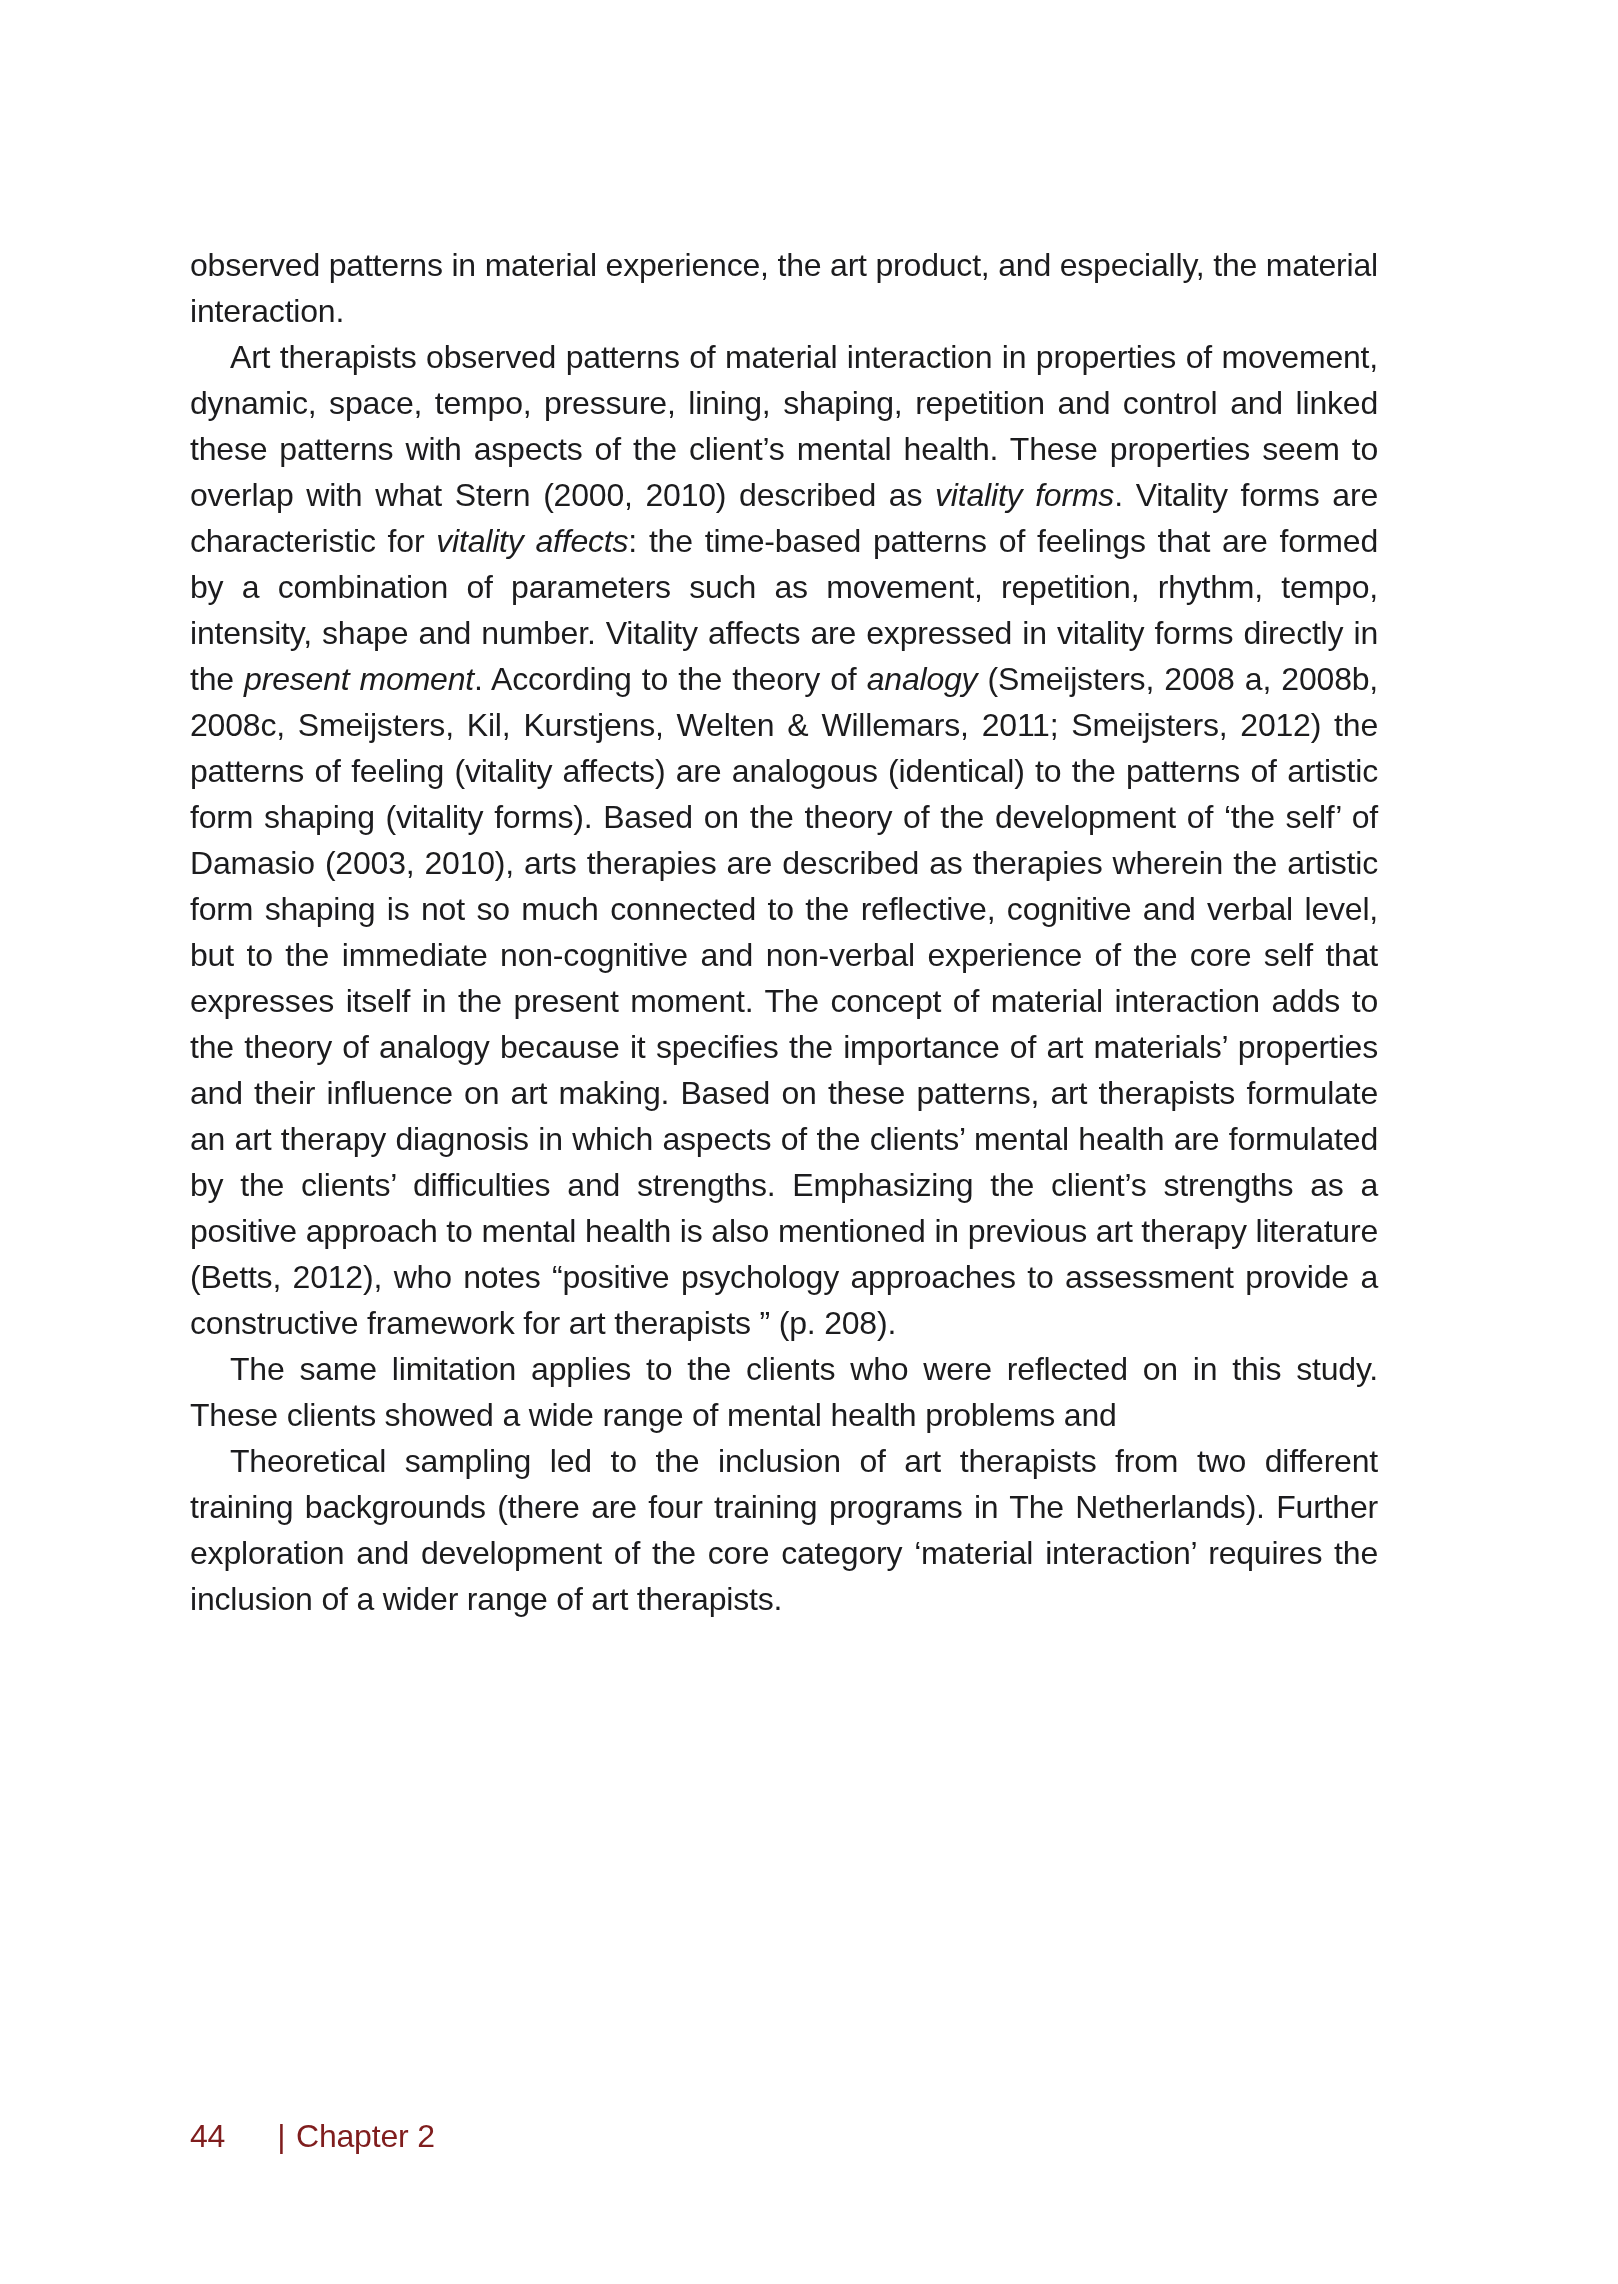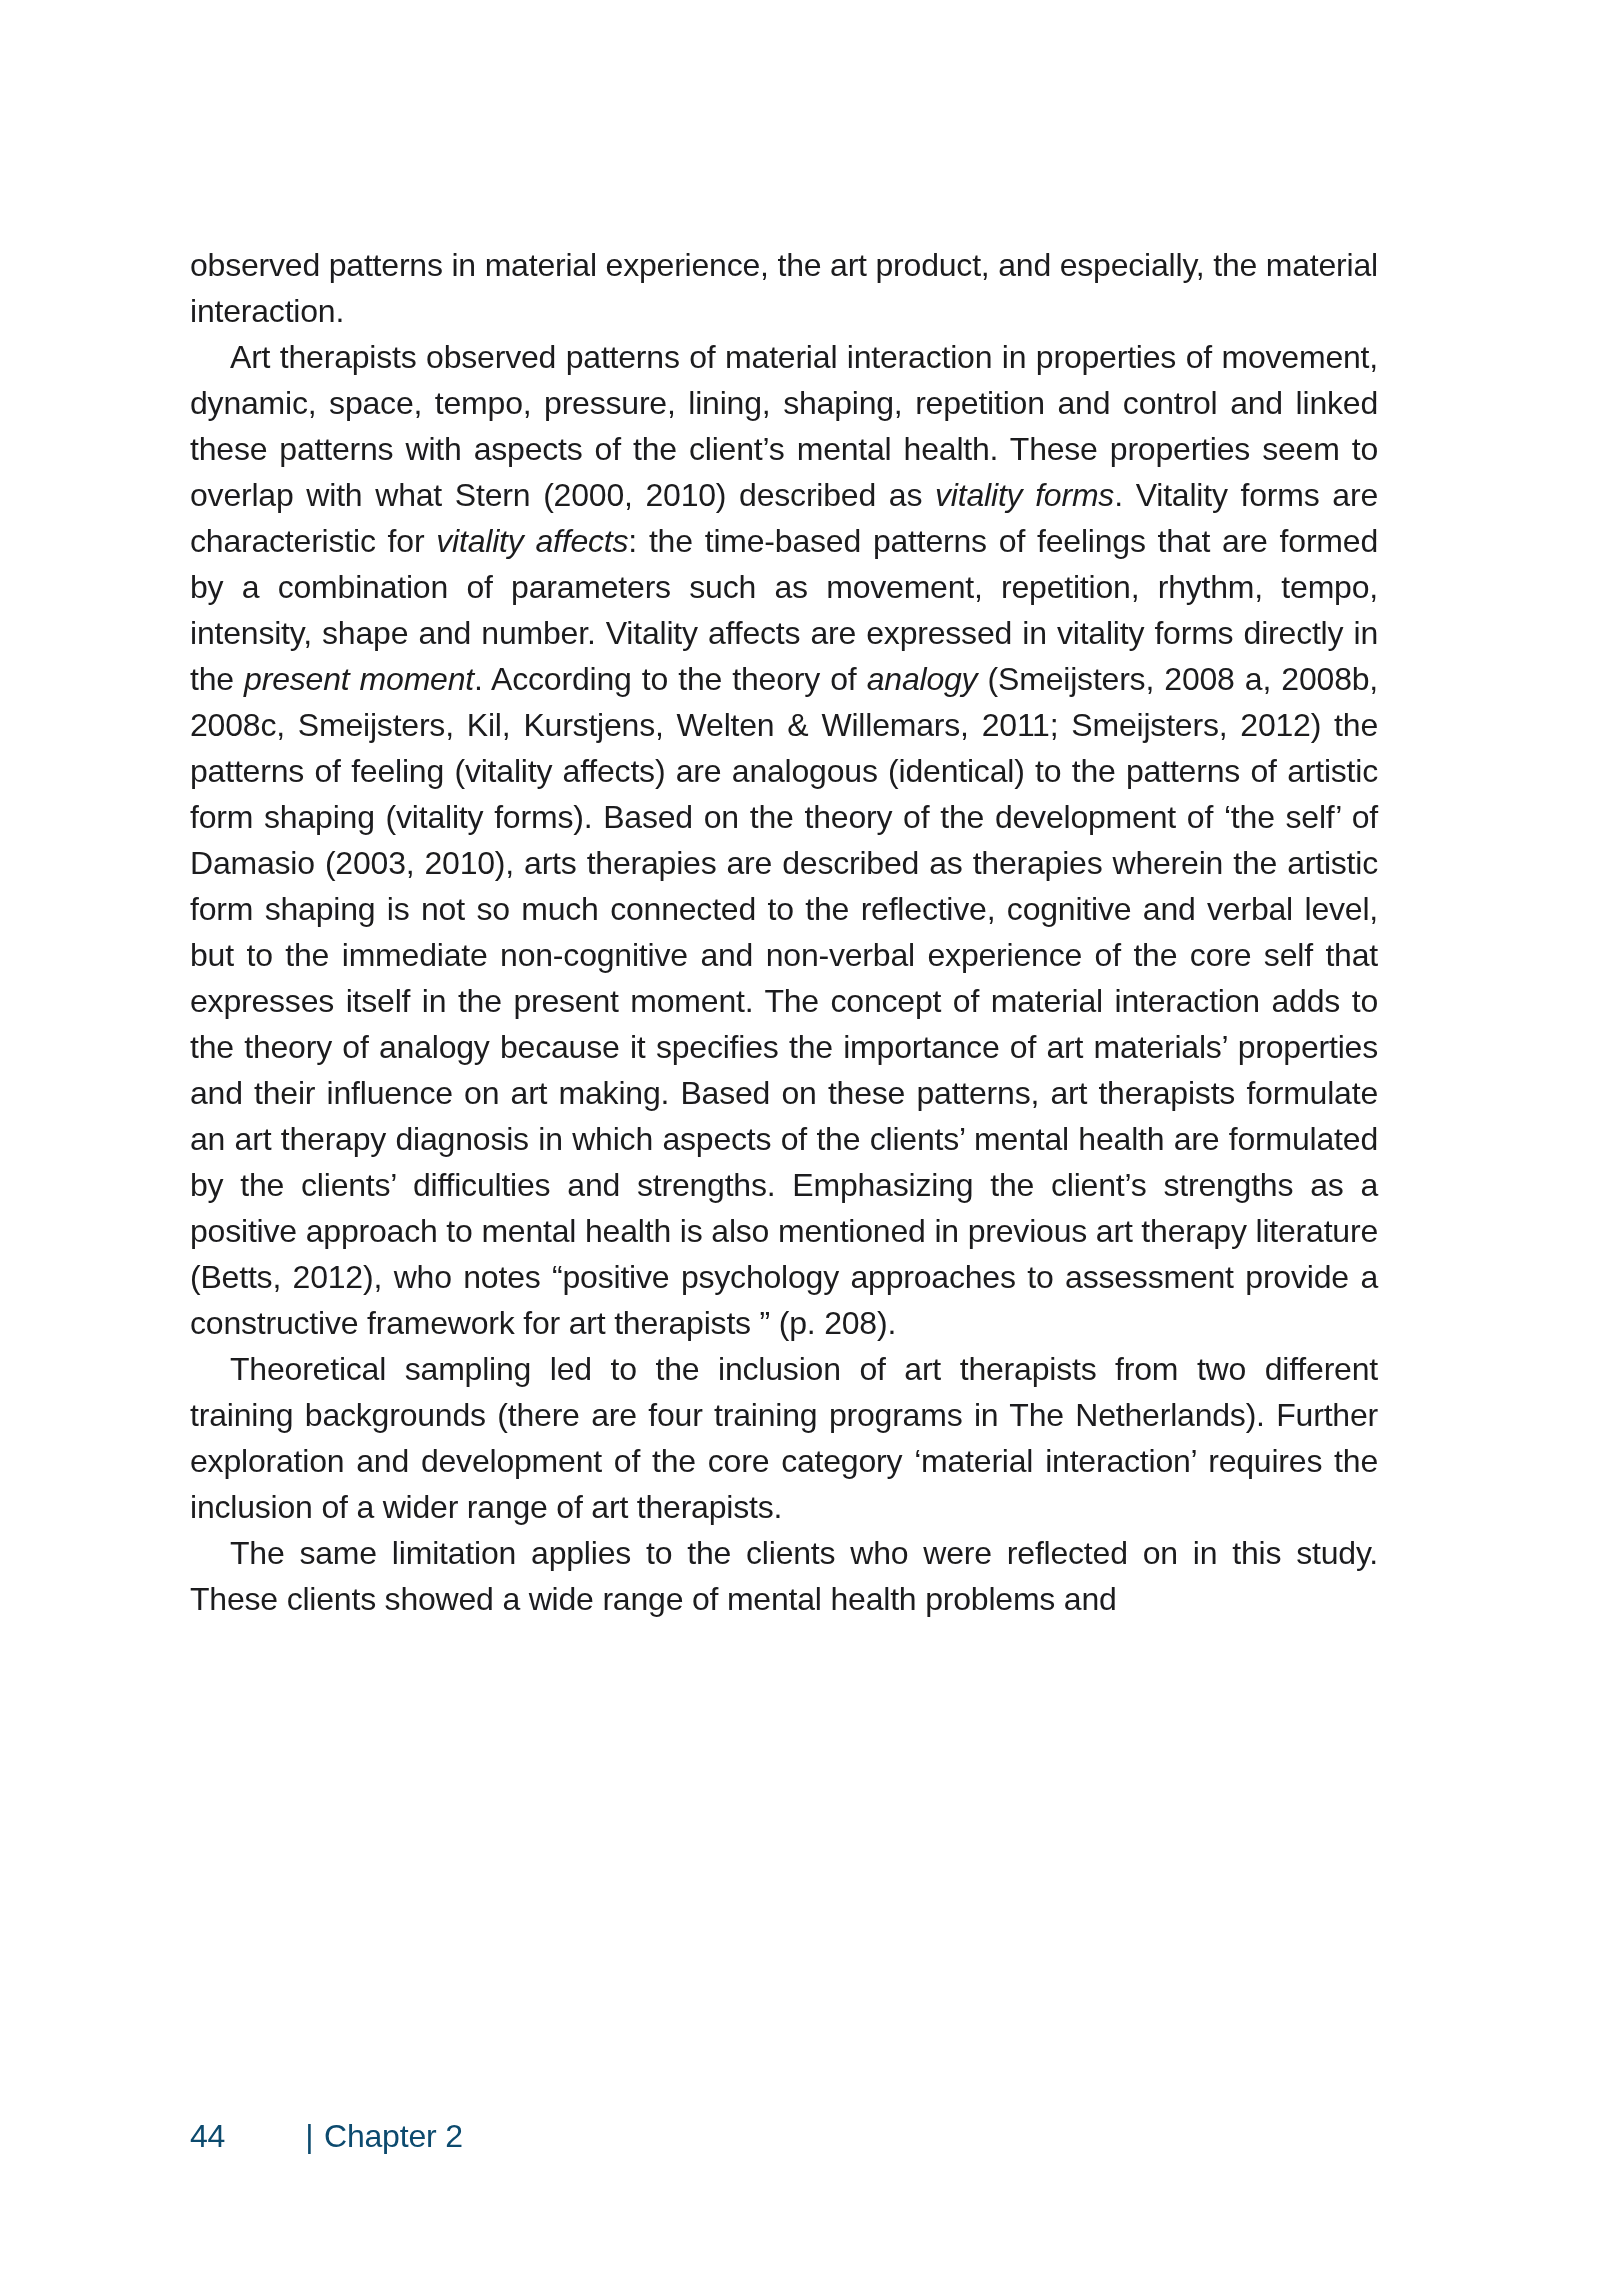--- a/index.html
+++ b/index.html
@@ -47,24 +47,23 @@
   .text-block em {
     font-style: italic;
   }
   .footer {
     position: absolute;
     left: 190px;
     top: 2118px;
     font-size: 32px;
     line-height: 37px;
     letter-spacing: -0.2px;
-    color: #0c4a6e;
+    color: #7f1d1d;
     display: flex;
     align-items: baseline;
-    gap: 28px;
   }
   .footer .chapter-group {
     margin-left: 52px;
     display: flex;
     align-items: baseline;
   }
   .footer .separator {
     margin-right: 10.7px;
   }
 </style>
@@ -73,23 +72,23 @@
 
 <div class="page">
 
   <div class="text-block">
     <p><span>observed patterns in material experience, the art product, and especially, the material interaction.</span></p>
 
     <p class="indent"><span>Art therapists observed patterns of material interaction in properties of movement, dynamic, space, tempo, pressure, lining, shaping, repetition and control and linked these patterns with aspects of the client’s mental health. These properties seem to overlap with what Stern (2000, 2010) described as </span><em>vitality forms</em><span>. Vitality forms are characteristic for </span><em>vitality affects</em><span>: the time-based patterns of feelings that are formed by a combination of parameters such as movement, repetition, rhythm, tempo, intensity, shape and number. Vitality affects are expressed in vitality forms directly in the </span><em>present moment</em><span>. According to the theory of </span><em>analogy</em><span> (Smeijsters, 2008 a, 2008b, 2008c, Smeijsters, Kil, Kurstjens, Welten &amp; Willemars, 2011; Smeijsters, 2012) the patterns of feeling (vitality affects) are analogous (identical) to the patterns of artistic form shaping (vitality forms). Based on the theory of the development of ‘the self’ of Damasio (2003, 2010), arts therapies are described as therapies wherein the artistic form shaping is not so much connected to the reflective, cognitive and verbal level, but to the immediate non-cognitive and non-verbal experience of the core self that expresses itself in the present moment. The concept of material interaction adds to the theory of analogy because it specifies the importance of art materials’ properties and their influence on art making. Based on these patterns, art therapists formulate an art therapy diagnosis in which aspects of the clients’ mental health are formulated by the clients’ difficulties and strengths. Emphasizing the client’s strengths as a positive approach to mental health is also mentioned in previous art therapy literature (Betts, 2012), who notes “positive psychology approaches to assessment provide a constructive framework for art therapists ” (p. 208).</span></p>
 
 
 
+    <p class="indent"><span>The same limitation applies to the clients who were reflected on in this study. These clients showed a wide range of mental health problems and</span></p>
+
     <p class="indent"><span>Theoretical sampling led to the inclusion of art therapists from two different training backgrounds (there are four training programs in The Netherlands). Further exploration and development of the core category ‘material interaction’ requires the inclusion of a wider range of art therapists.</span></p>
-
-    <p class="indent"><span>The same limitation applies to the clients who were reflected on in this study. These clients showed a wide range of mental health problems and</span></p>
   </div>
 
   <div class="footer">
     <span class="page-number">44</span>
     <span class="chapter-group">
       <span class="separator">|</span>
       <span class="chapter-label">Chapter 2</span>
     </span>
   </div>
 

